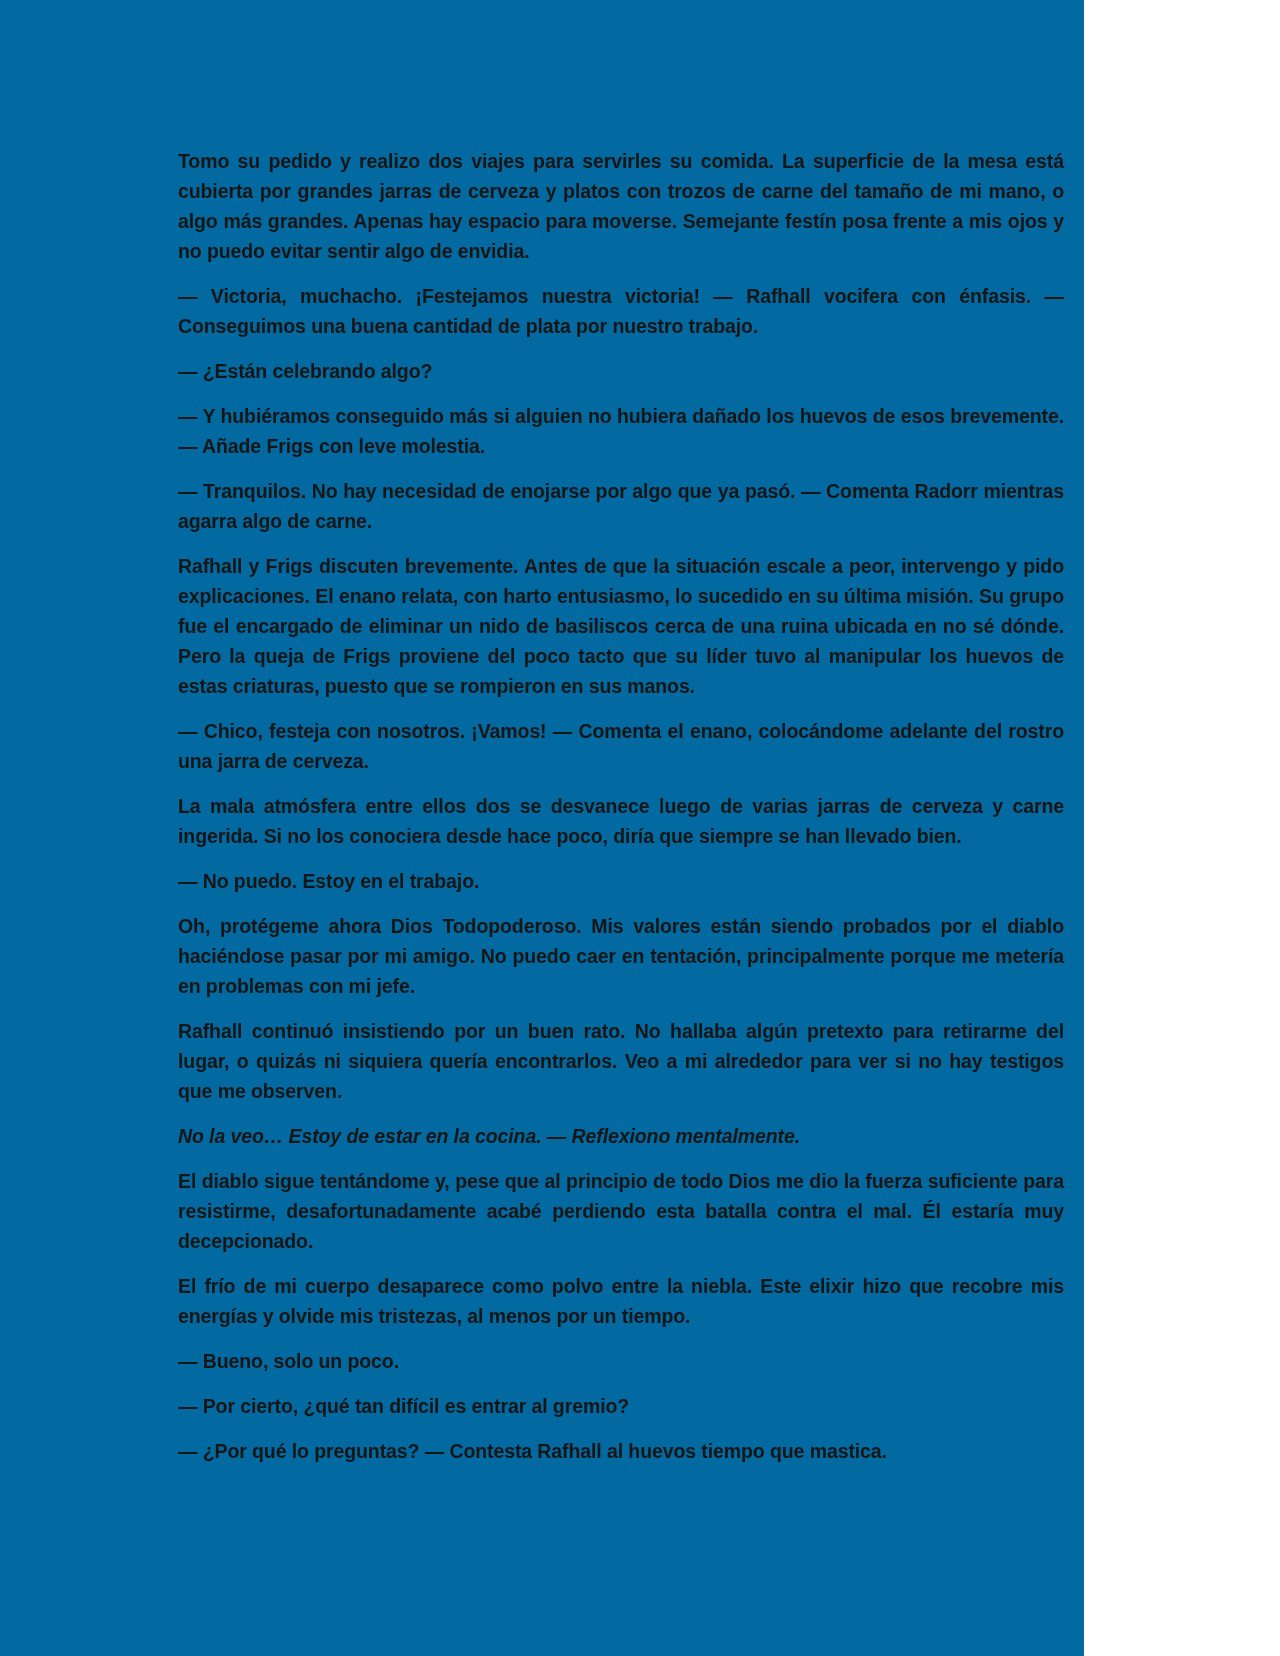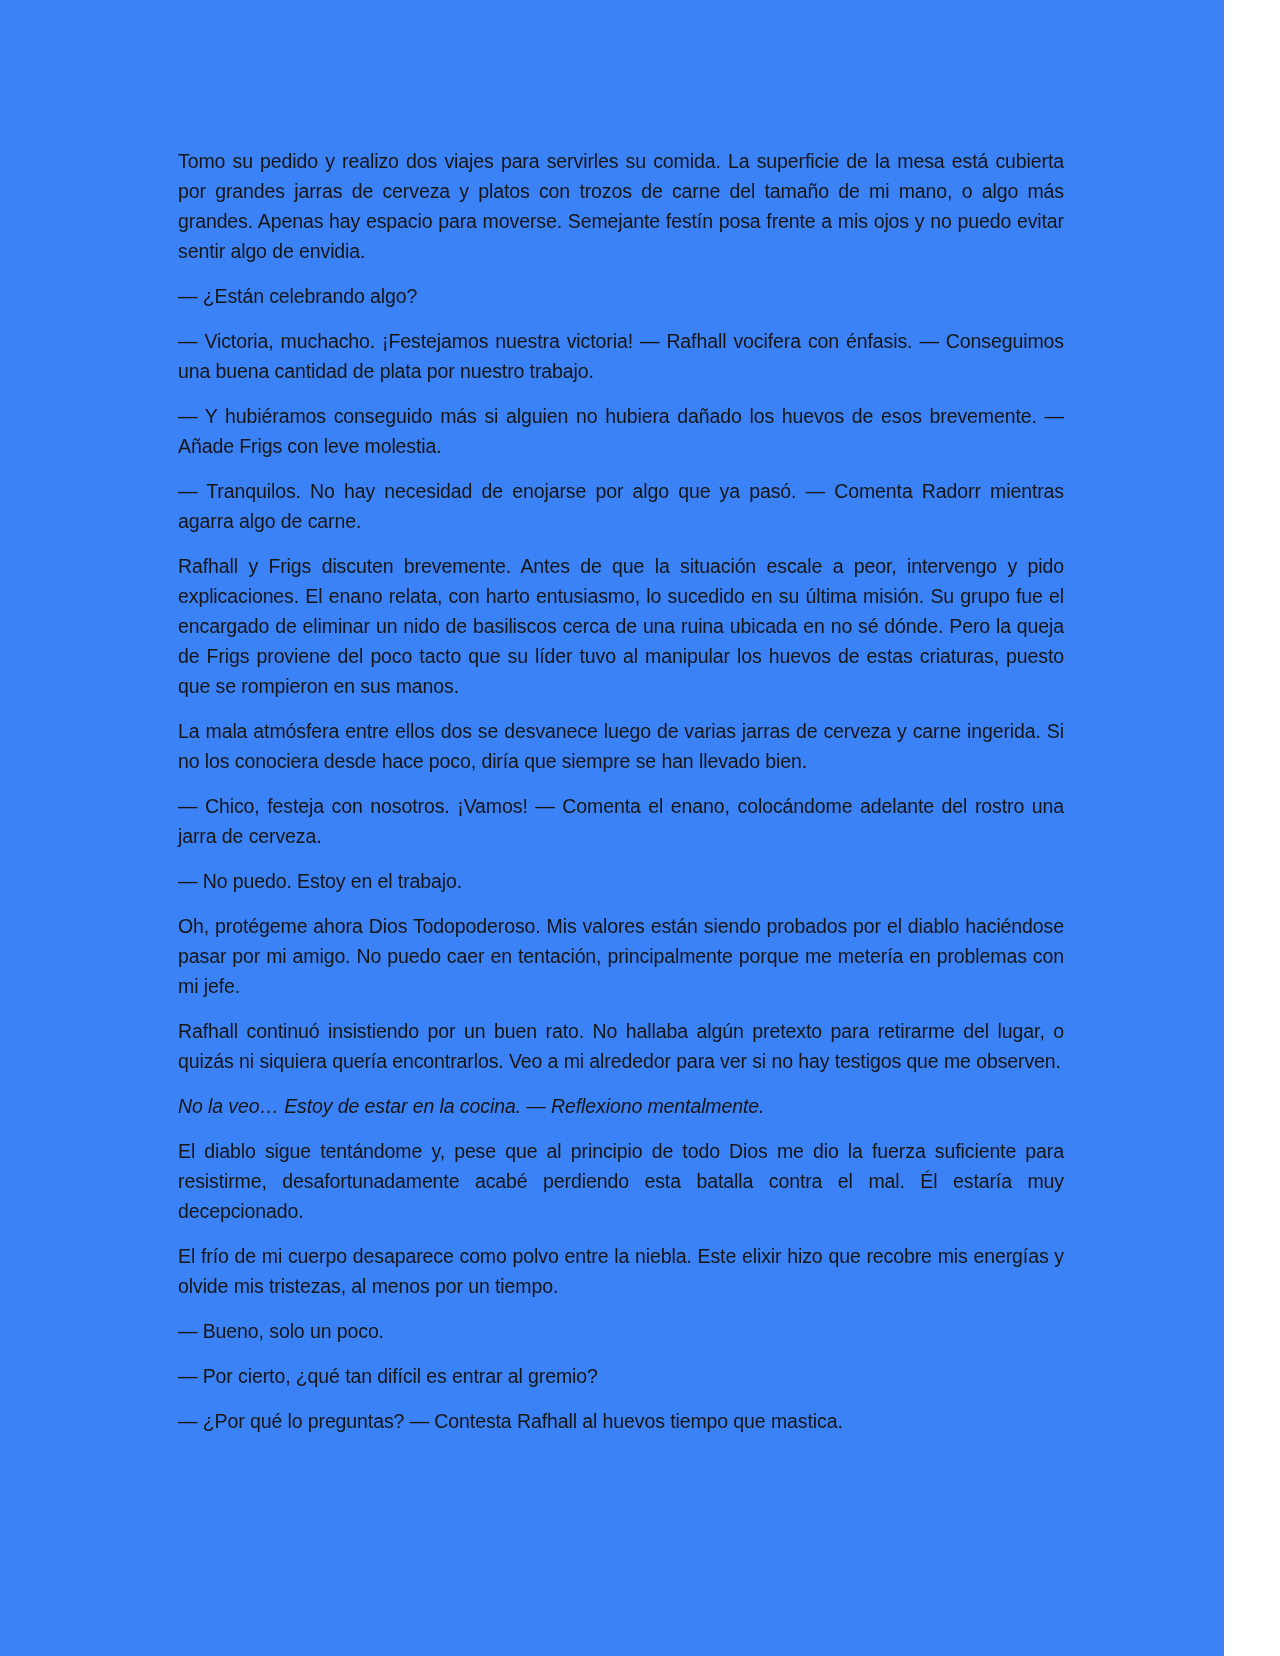--- a/index.html
+++ b/index.html
@@ -7,23 +7,24 @@
     padding: 0;
     background: #ffffff;
   }
   body {
     width: 1280px;
     height: 1656px;
     overflow: hidden;
   }
   .page {
     position: relative;
-    width: 1224px;
+    width: 1084px;
     height: 1656px;
-    background: #3b82f6;
+    background: #0369a1;
+    font-weight: bold;
   }
   .text-block {
     position: absolute;
     left: 178px;
     top: 146px;
     width: 886px;
     font-family: "Liberation Sans", "DejaVu Sans", sans-serif;
     font-size: 19.5px;
     line-height: 30px;
     color: #161616;
@@ -37,27 +38,27 @@
   .text-block p.italic {
     font-style: italic;
   }
 </style>
 </head>
 <body>
 
 <div class="page">
   <div class="text-block">
     <p>Tomo su pedido y realizo dos viajes para servirles su comida. La superficie de la mesa está cubierta por grandes jarras de cerveza y platos con trozos de carne del tamaño de mi mano, o algo más grandes. Apenas hay espacio para moverse. Semejante festín posa frente a mis ojos y no puedo evitar sentir algo de envidia.</p>
+    <p>— Victoria, muchacho. ¡Festejamos nuestra victoria! — Rafhall vocifera con énfasis. — Conseguimos una buena cantidad de plata por nuestro trabajo.</p>
     <p>— ¿Están celebrando algo?</p>
-    <p>— Victoria, muchacho. ¡Festejamos nuestra victoria! — Rafhall vocifera con énfasis. — Conseguimos una buena cantidad de plata por nuestro trabajo.</p>
     <p>— Y hubiéramos conseguido más si alguien no hubiera dañado los huevos de esos brevemente. — Añade Frigs con leve molestia.</p>
     <p>— Tranquilos. No hay necesidad de enojarse por algo que ya pasó. — Comenta Radorr mientras agarra algo de carne.</p>
     <p>Rafhall y Frigs discuten brevemente. Antes de que la situación escale a peor, intervengo y pido explicaciones. El enano relata, con harto entusiasmo, lo sucedido en su última misión. Su grupo fue el encargado de eliminar un nido de basiliscos cerca de una ruina ubicada en no sé dónde. Pero la queja de Frigs proviene del poco tacto que su líder tuvo al manipular los huevos de estas criaturas, puesto que se rompieron en sus manos.</p>
+    <p>— Chico, festeja con nosotros. ¡Vamos! — Comenta el enano, colocándome adelante del rostro una jarra de cerveza.</p>
     <p>La mala atmósfera entre ellos dos se desvanece luego de varias jarras de cerveza y carne ingerida. Si no los conociera desde hace poco, diría que siempre se han llevado bien.</p>
-    <p>— Chico, festeja con nosotros. ¡Vamos! — Comenta el enano, colocándome adelante del rostro una jarra de cerveza.</p>
     <p>— No puedo. Estoy en el trabajo.</p>
     <p>Oh, protégeme ahora Dios Todopoderoso. Mis valores están siendo probados por el diablo haciéndose pasar por mi amigo. No puedo caer en tentación, principalmente porque me metería en problemas con mi jefe.</p>
     <p>Rafhall continuó insistiendo por un buen rato. No hallaba algún pretexto para retirarme del lugar, o quizás ni siquiera quería encontrarlos. Veo a mi alrededor para ver si no hay testigos que me observen.</p>
     <p class="italic">No la veo… Estoy de estar en la cocina. — Reflexiono mentalmente.</p>
     <p>El diablo sigue tentándome y, pese que al principio de todo Dios me dio la fuerza suficiente para resistirme, desafortunadamente acabé perdiendo esta batalla contra el mal. Él estaría muy decepcionado.</p>
     <p>El frío de mi cuerpo desaparece como polvo entre la niebla. Este elixir hizo que recobre mis energías y olvide mis tristezas, al menos por un tiempo.</p>
     <p>— Bueno, solo un poco.</p>
     <p>— Por cierto, ¿qué tan difícil es entrar al gremio?</p>
     <p>— ¿Por qué lo preguntas? — Contesta Rafhall al huevos tiempo que mastica.</p>
   </div>

